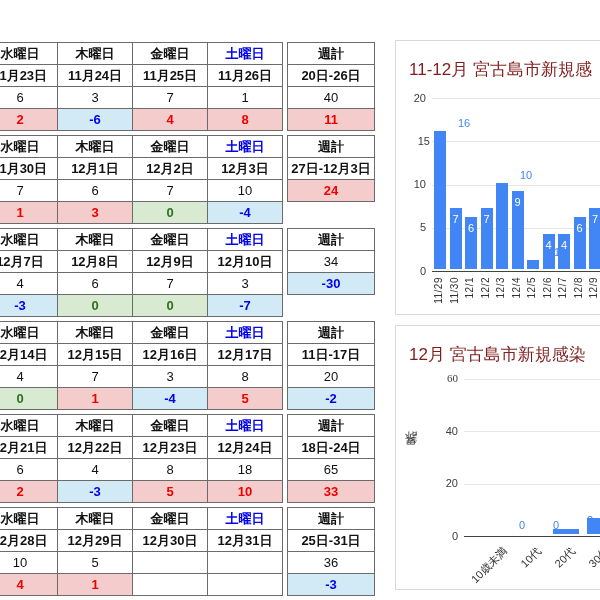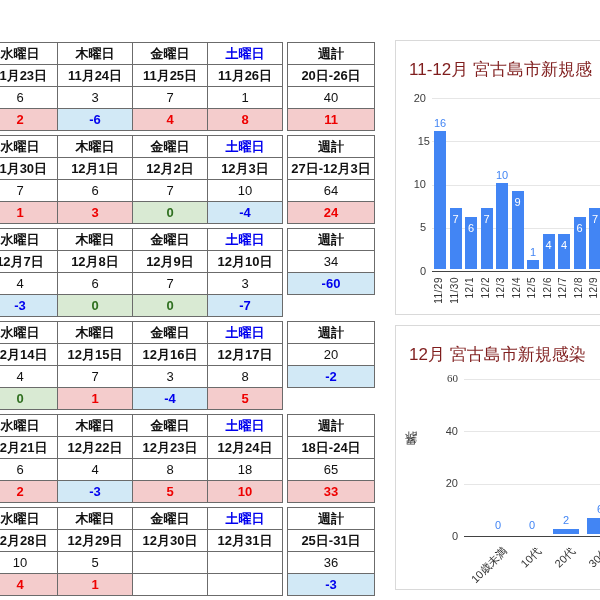--- a/index.html
+++ b/index.html
@@ -32,21 +32,21 @@
   .card { position:absolute; left:395px; width:240px; background:#fff; border:1px solid #d9d9d9; }
   .card1 { top:40px;  height:275px; }
   .card2 { top:325px; height:265px; }
   .chart-title { position:absolute; left:13px; top:17px; font-size:17px; color:#7f1d1d; white-space:nowrap; }
   .plot { position:absolute; left:0; top:0; right:0; bottom:0; }
   .gridline { position:absolute; height:1px; background:#e6e6e6; }
   .gridline.axis { background:#424242; }
   .ytick { position:absolute; font-size:11px; color:#3c3c3c; text-align:right; }
   .bar { position:absolute; background:#4285f4; }
   .blab { position:absolute; font-size:11px; text-align:center; }
-  .blab.out { color:#4285f4; }
+  .blab.out { color:#4285f4;margin-left:24px; }
   .blab.in  { color:#ffffff; }
   .xlab-v { position:absolute; font-size:10px; color:#333; writing-mode:vertical-rl; transform:rotate(180deg); letter-spacing:0.5px; }
   .xlab-d { position:absolute; font-size:11px; color:#333; width:64px; text-align:right; transform:rotate(-45deg); transform-origin:top right; white-space:nowrap; }
   .ylab-rot { position:absolute; left:7px; top:128px; font-size:12px; color:#3c3c3c; writing-mode:vertical-rl; transform:rotate(180deg); }
 </style>
 </head>
 <body>
 
 <div class="page">
 
@@ -128,23 +128,20 @@
         </table>
         <table class="wt week">
           <tbody>
             <tr>
               <td class="hdr">週計</td>
             </tr>
             <tr>
               <td class="date">27日-12月3日</td>
             </tr>
             <tr>
-              <td class="val">64</td>
-            </tr>
-            <tr>
               <td class="diff pos">24</td>
             </tr>
           </tbody>
         </table>
       </div>
       <div class="blk" style="top: 228px;">
         <table class="wt main">
           <tbody>
             <tr>
               <td class="hdr">水曜日</td>
@@ -174,21 +171,21 @@
         </table>
         <table class="wt week">
           <tbody>
             <tr>
               <td class="hdr">週計</td>
             </tr>
             <tr>
               <td class="val">34</td>
             </tr>
             <tr>
-              <td class="diff neg">-60</td>
+              <td class="diff neg">-30</td>
             </tr>
           </tbody>
         </table>
       </div>
       <div class="blk" style="top: 321px;">
         <table class="wt main">
           <tbody>
             <tr>
               <td class="hdr">水曜日</td>
               <td class="hdr">木曜日</td>
@@ -212,20 +209,23 @@
               <td class="diff pos">1</td>
               <td class="diff neg">-4</td>
               <td class="diff pos">5</td>
             </tr>
           </tbody>
         </table>
         <table class="wt week">
           <tbody>
             <tr>
               <td class="hdr">週計</td>
+            </tr>
+            <tr>
+              <td class="date">11日-17日</td>
             </tr>
             <tr>
               <td class="val">20</td>
             </tr>
             <tr>
               <td class="diff neg">-2</td>
             </tr>
           </tbody>
         </table>
       </div>

